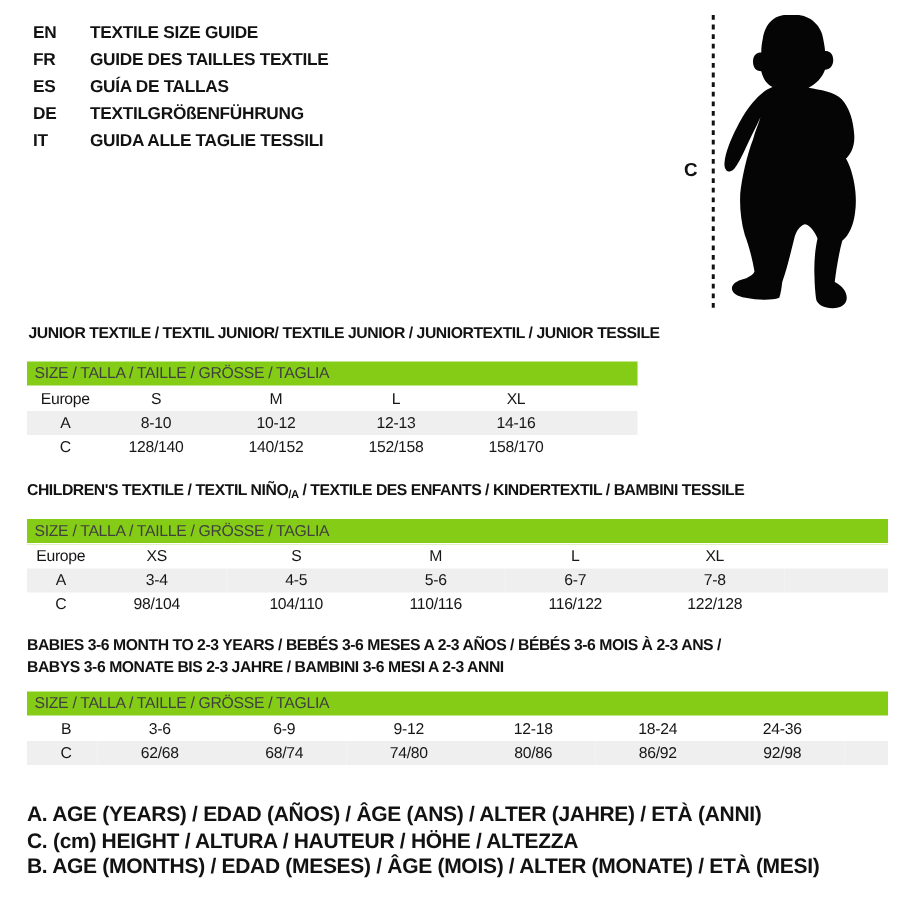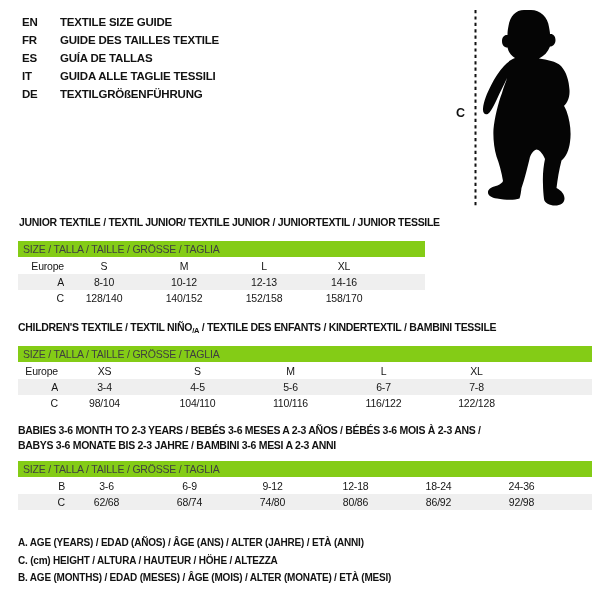--- a/index.html
+++ b/index.html
@@ -18,51 +18,51 @@
 
   
   .tbl-title { font-weight:bold; font-size:10.5px; letter-spacing:-0.3px; line-height:15px; }
   .sub { font-size:7.5px; vertical-align:-2px; }
 
   
   table.size-table { border-collapse:separate; border-spacing:0; table-layout:fixed; font-size:10.5px; letter-spacing:-0.2px; }
   th.size-bar { background:#84cc16; color:#3f3f3f; font-weight:normal; text-align:left;
                 padding:0 0 0 5px; height:16px; font-size:10.5px; border-bottom:1px solid #ffffff; }
   td { height:16px; padding:0; text-align:center; color:#161616; overflow:hidden; }
-  td.lbl { text-align:right; padding-left:5px; }
+  td.lbl { text-align:center; padding-left:5px; }
   tr.stripe td { background:#efefef; }
 
   
-  .footnotes { top:534px; left:18px; font-weight:bold; font-size:10px; line-height:17.5px; letter-spacing:-0.2px; }
+  .footnotes { top:534px; left:18px; font-weight:bold; font-size:14px; line-height:17.5px; letter-spacing:-0.2px; }
 </style>
 </head>
 <body>
 
 <div class="page">
 
   <div class="abs lang-block">
     <div class="lang-row">
       <span class="lang-code">EN</span>
       <span>TEXTILE SIZE GUIDE</span>
     </div>
     <div class="lang-row">
       <span class="lang-code">FR</span>
       <span>GUIDE DES TAILLES TEXTILE</span>
     </div>
     <div class="lang-row">
       <span class="lang-code">ES</span>
       <span>GUÍA DE TALLAS</span>
     </div>
     <div class="lang-row">
+      <span class="lang-code">DE</span>
+      <span>TEXTILGRÖßENFÜHRUNG</span>
+    </div>
+    <div class="lang-row">
       <span class="lang-code">IT</span>
       <span>GUIDA ALLE TAGLIE TESSILI</span>
-    </div>
-    <div class="lang-row">
-      <span class="lang-code">DE</span>
-      <span>TEXTILGRÖßENFÜHRUNG</span>
     </div>
   </div>
 
   <svg class="abs figure-svg" width="160" height="210" viewBox="440 5 160 210">
     <line x1="475.5" y1="10" x2="475.5" y2="206" stroke="#111" stroke-width="2" stroke-dasharray="3.2,3.2"></line>
     <path fill="#050505" d="
       M531,10
       C540,10 548,17 549,27
       C549.5,30 550,32 550,34
       C553,33.5 555.5,36 555.5,40

